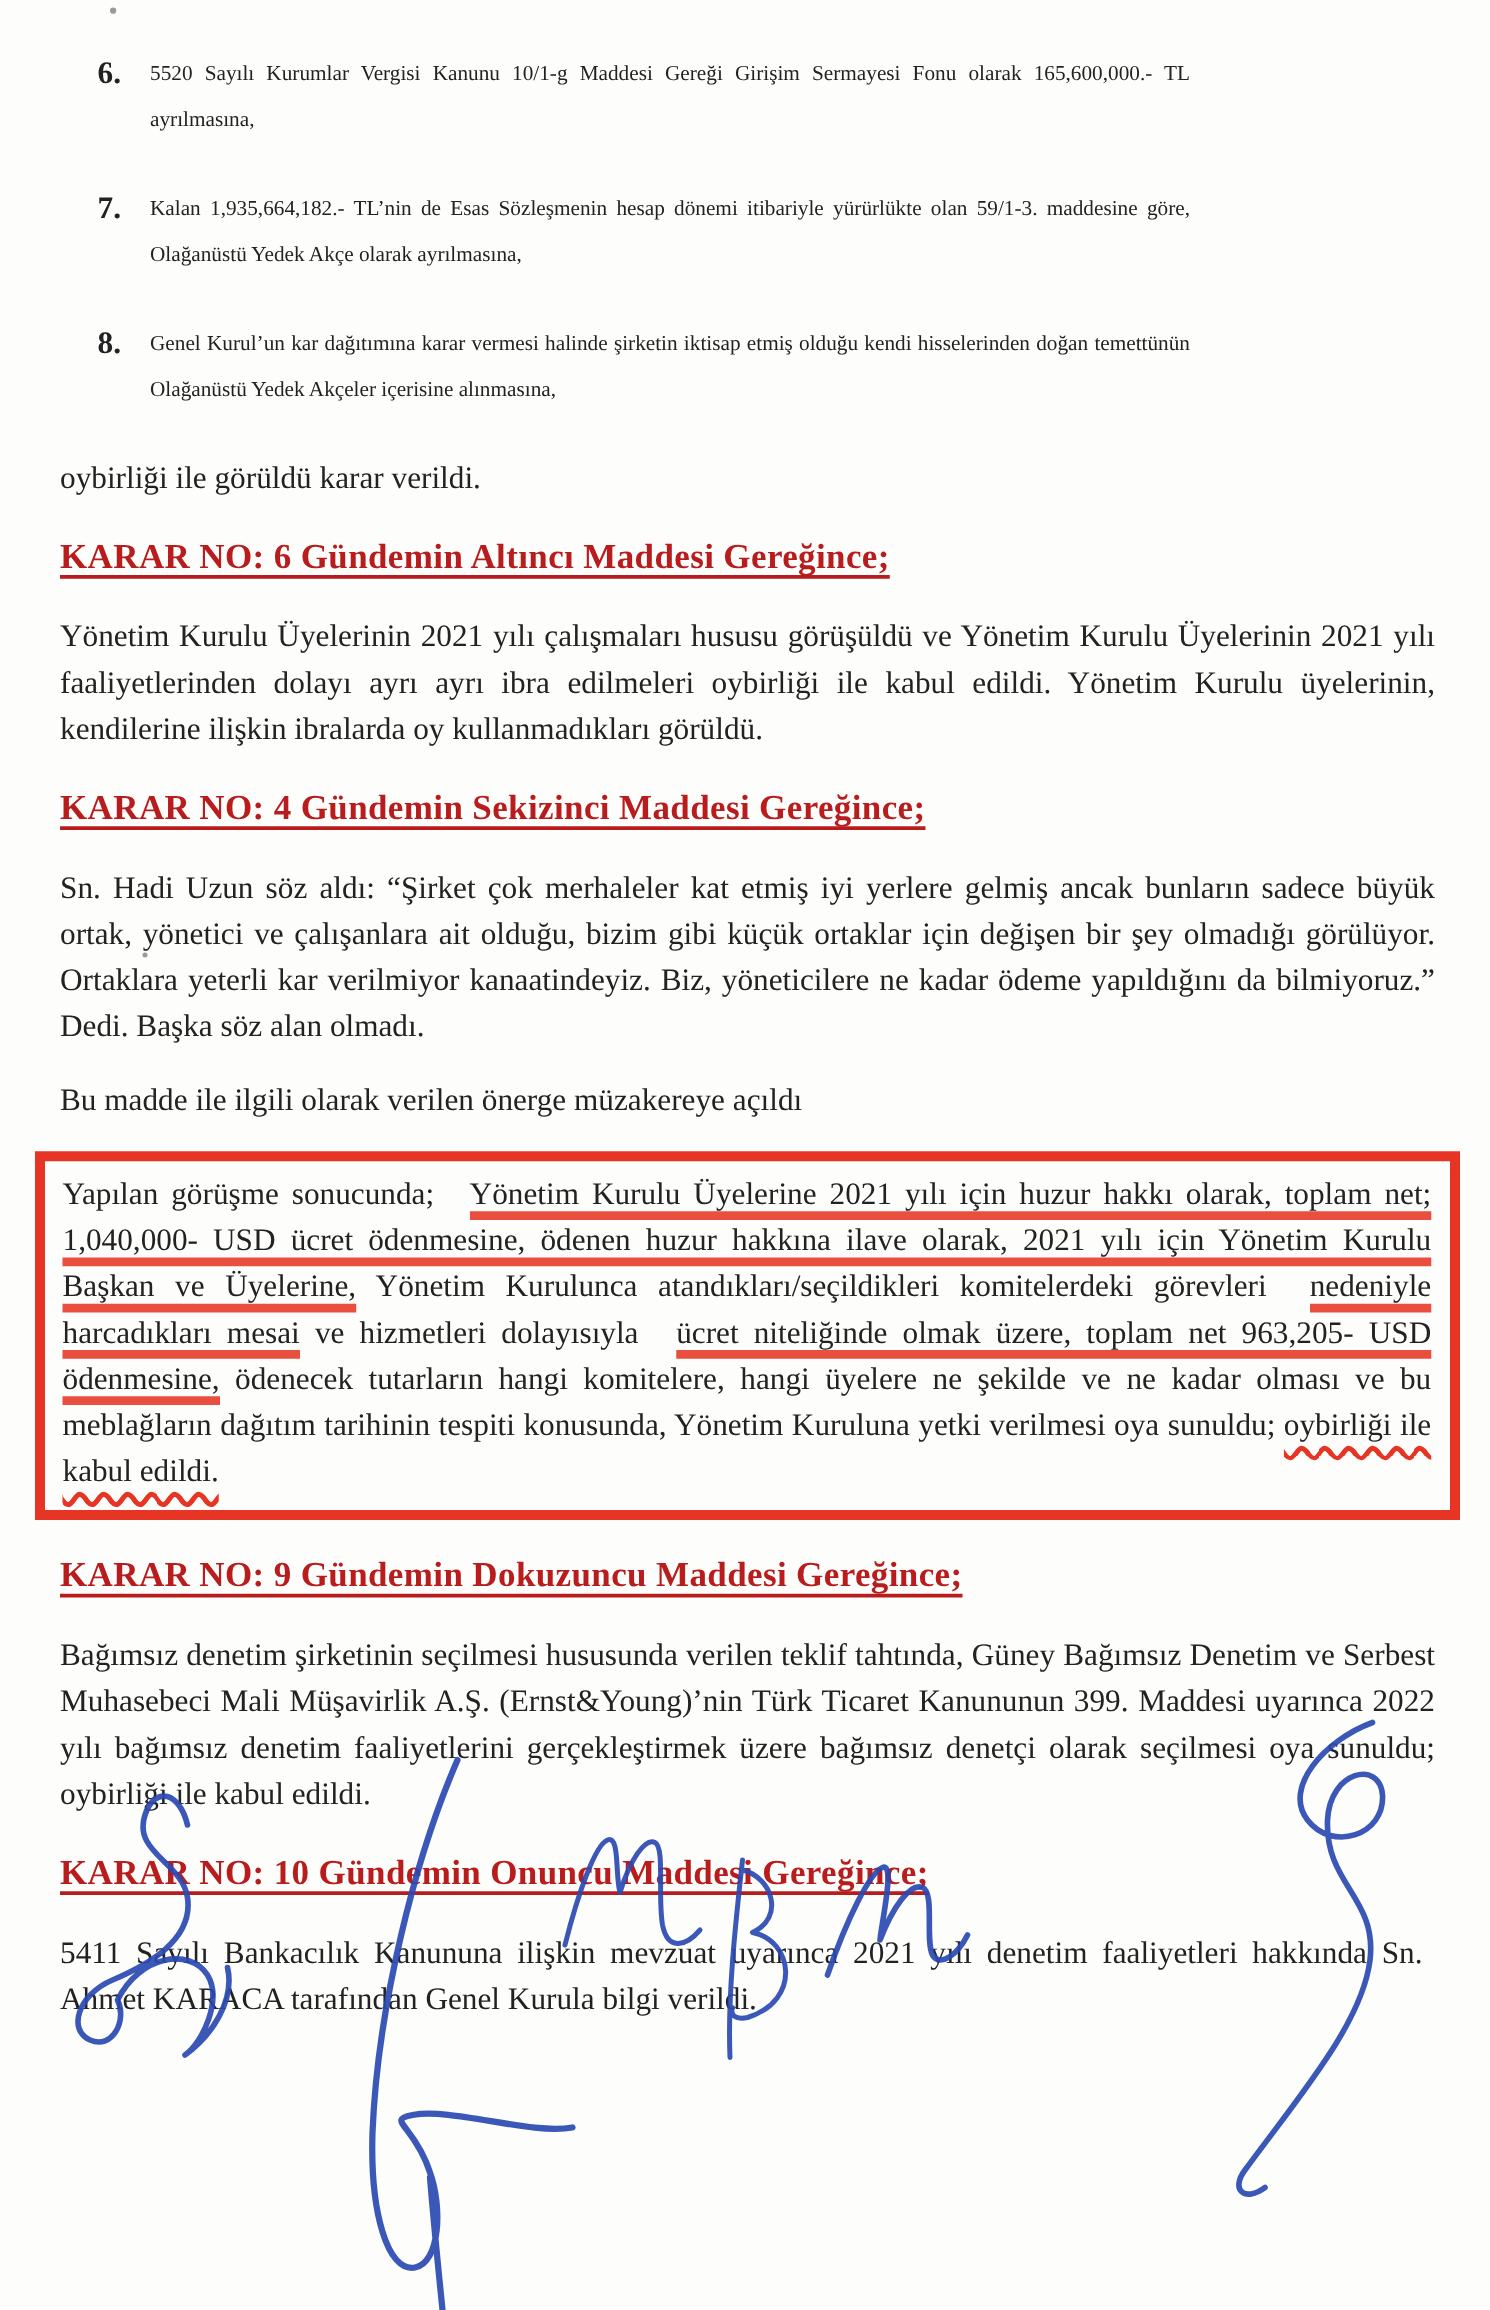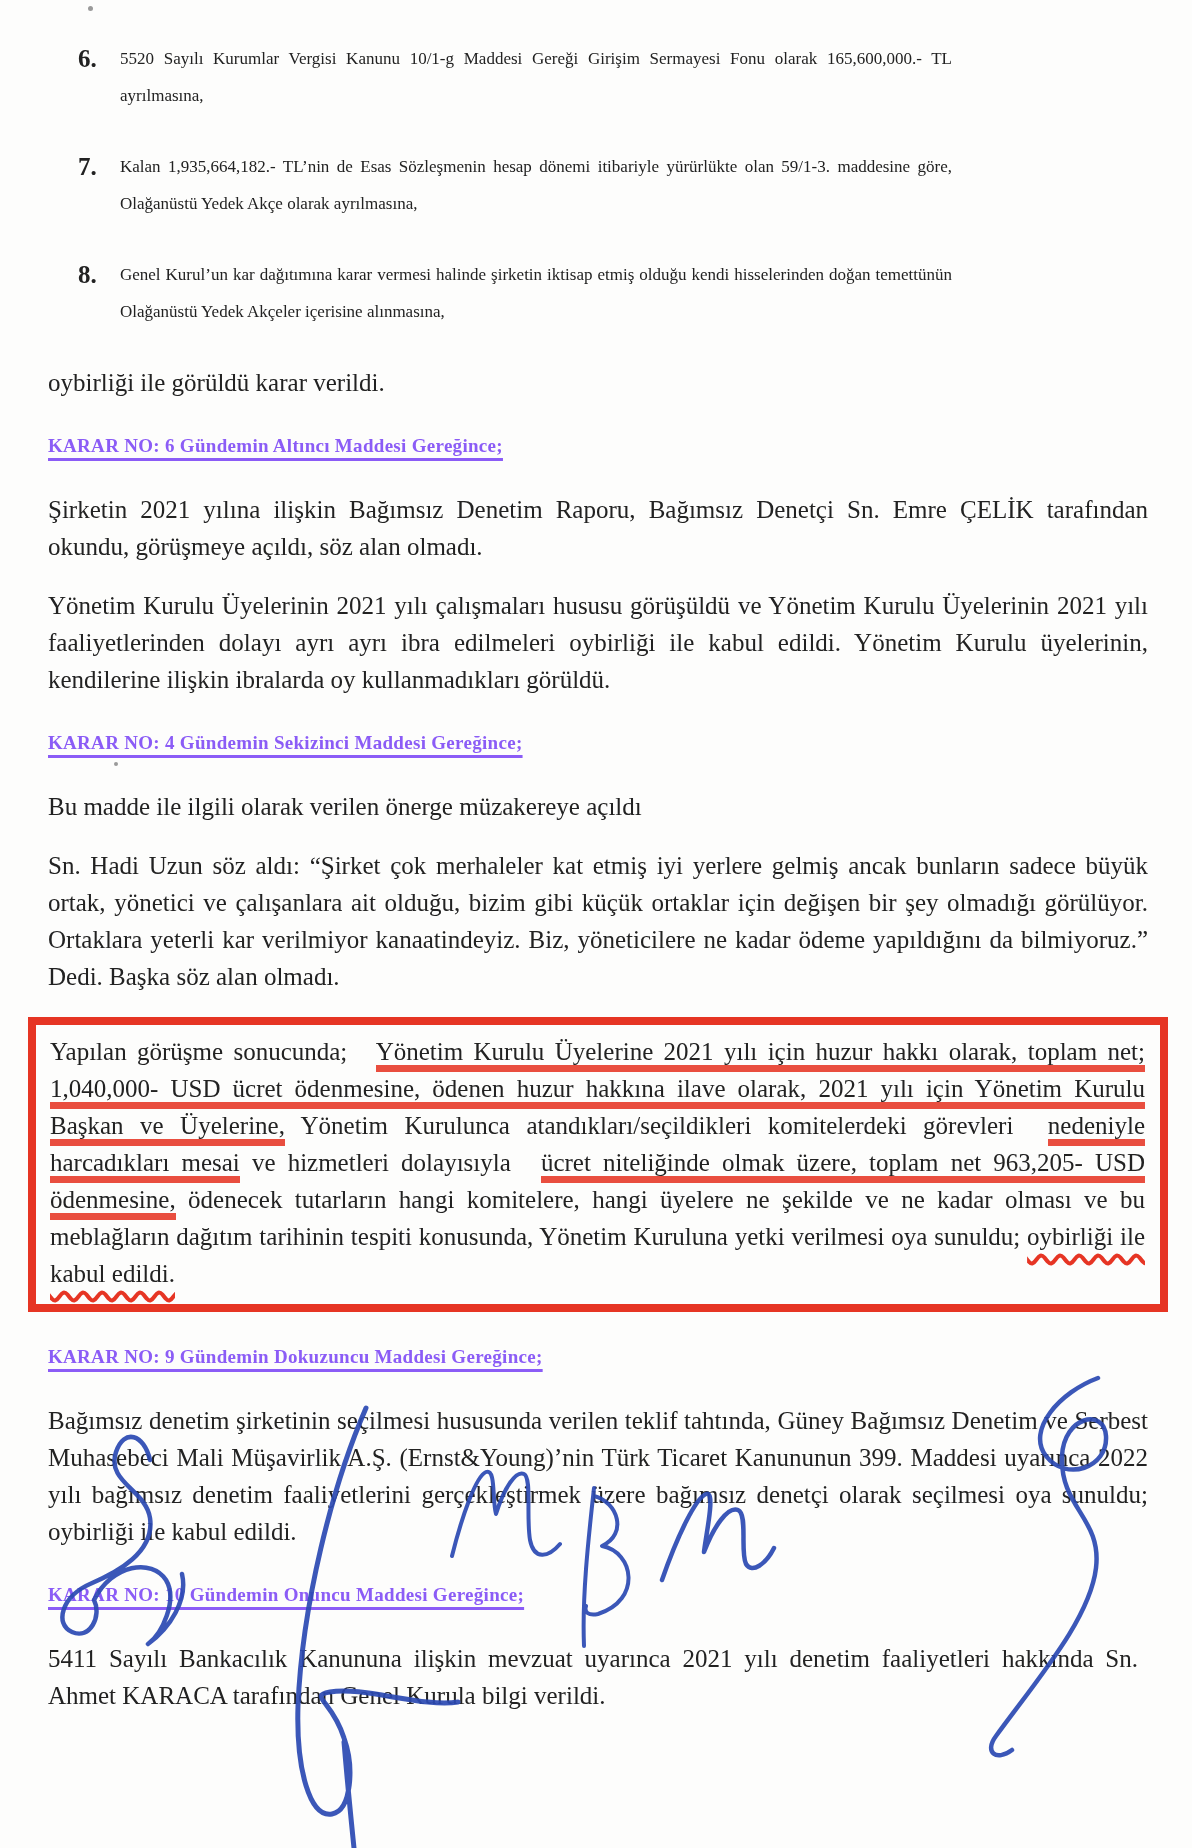--- a/index.html
+++ b/index.html
@@ -37,29 +37,29 @@
     line-height:37px;
   }
   .item-text {
     flex:1;
     font-size:17px;
     line-height:37px;
     text-align:justify;
   }
   .closing-line { margin:4px 0 24px 0; }
   .karar-heading {
-    font-size:19px;
+    font-size:28px;
     line-height:38px;
     font-weight:bold;
     letter-spacing:0.3px;
     margin:26px 0 26px 0;
     text-decoration:underline;
     text-decoration-thickness:3px;
     text-underline-offset:6px;
-    color:#8b5cf6;
+    color:#b91c1c;
   }
   .highlight-box {
     border:8px solid #e63524;
     margin:20px -20px 22px -20px;
     padding:8px 15px 12px 14px;
     background:transparent;
   }
   .highlight-box .para {
     margin:0;
     line-height:37px;
@@ -112,27 +112,26 @@
       </div>
       <div class="item-row">
         <div class="item-number">8.</div>
         <div class="item-text">Genel Kurul’un kar dağıtımına karar vermesi halinde şirketin iktisap etmiş olduğu kendi hisselerinden doğan temettünün Olağanüstü Yedek Akçeler içerisine alınmasına,</div>
       </div>
     </div>
 
     <p class="para closing-line">oybirliği ile görüldü karar verildi.</p>
 
     <h2 class="karar-heading">KARAR NO: 6  Gündemin Altıncı Maddesi Gereğince;</h2>
-    <p class="para">Şirketin 2021 yılına ilişkin Bağımsız Denetim Raporu, Bağımsız Denetçi Sn. Emre ÇELİK tarafından okundu, görüşmeye açıldı, söz alan olmadı.</p>
 
     <p class="para">Yönetim Kurulu Üyelerinin 2021 yılı çalışmaları hususu görüşüldü ve Yönetim Kurulu Üyelerinin 2021 yılı faaliyetlerinden dolayı ayrı ayrı ibra edilmeleri oybirliği ile kabul edildi. Yönetim Kurulu üyelerinin, kendilerine ilişkin ibralarda oy kullanmadıkları görüldü.</p>
 
     <h2 class="karar-heading">KARAR NO: 4  Gündemin Sekizinci Maddesi Gereğince;</h2>
+    <p class="para">Sn. Hadi Uzun söz aldı: “Şirket çok merhaleler kat etmiş iyi yerlere gelmiş ancak bunların sadece büyük ortak, yönetici ve çalışanlara ait olduğu, bizim gibi küçük ortaklar için değişen bir şey olmadığı görülüyor. Ortaklara yeterli kar verilmiyor kanaatindeyiz. Biz, yöneticilere ne kadar ödeme yapıldığını da bilmiyoruz.” Dedi. Başka söz alan olmadı.</p>
     <p class="para">Bu madde ile ilgili olarak verilen önerge müzakereye açıldı</p>
-    <p class="para">Sn. Hadi Uzun söz aldı: “Şirket çok merhaleler kat etmiş iyi yerlere gelmiş ancak bunların sadece büyük ortak, yönetici ve çalışanlara ait olduğu, bizim gibi küçük ortaklar için değişen bir şey olmadığı görülüyor. Ortaklara yeterli kar verilmiyor kanaatindeyiz. Biz, yöneticilere ne kadar ödeme yapıldığını da bilmiyoruz.” Dedi. Başka söz alan olmadı.</p>
 
     <div class="highlight-box">
       <p class="para"><span>Yapılan görüşme sonucunda; </span><span class="pen-underline">Yönetim Kurulu Üyelerine 2021 yılı için huzur hakkı olarak, toplam net; 1,040,000- USD ücret ödenmesine, ödenen huzur hakkına ilave olarak, 2021 yılı için Yönetim Kurulu Başkan ve Üyelerine,</span><span> Yönetim Kurulunca atandıkları/seçildikleri komitelerdeki görevleri </span><span class="pen-underline">nedeniyle harcadıkları mesai</span><span> ve hizmetleri dolayısıyla </span><span class="pen-underline">ücret niteliğinde olmak üzere, toplam net 963,205- USD ödenmesine,</span><span> ödenecek tutarların hangi komitelere,  hangi üyelere ne şekilde ve ne kadar olması ve bu meblağların dağıtım tarihinin tespiti konusunda, Yönetim Kuruluna yetki verilmesi oya sunuldu; </span><span class="pen-wavy">oybirliği ile kabul edildi.</span></p>
     </div>
 
     <h2 class="karar-heading">KARAR NO: 9  Gündemin Dokuzuncu Maddesi Gereğince;</h2>
     <p class="para">Bağımsız denetim şirketinin seçilmesi hususunda verilen teklif tahtında, Güney Bağımsız Denetim ve Serbest Muhasebeci Mali Müşavirlik A.Ş. (Ernst&amp;Young)’nin Türk Ticaret Kanununun 399. Maddesi uyarınca 2022 yılı bağımsız denetim faaliyetlerini gerçekleştirmek üzere bağımsız denetçi olarak seçilmesi oya sunuldu; oybirliği ile kabul edildi.</p>
 
     <h2 class="karar-heading">KARAR NO: 10 Gündemin Onuncu Maddesi Gereğince;</h2>
     <p class="para" style="padding-right:10px;">5411 Sayılı Bankacılık Kanununa ilişkin mevzuat uyarınca 2021 yılı denetim faaliyetleri hakkında Sn. Ahmet KARACA tarafından Genel Kurula bilgi verildi.</p>

